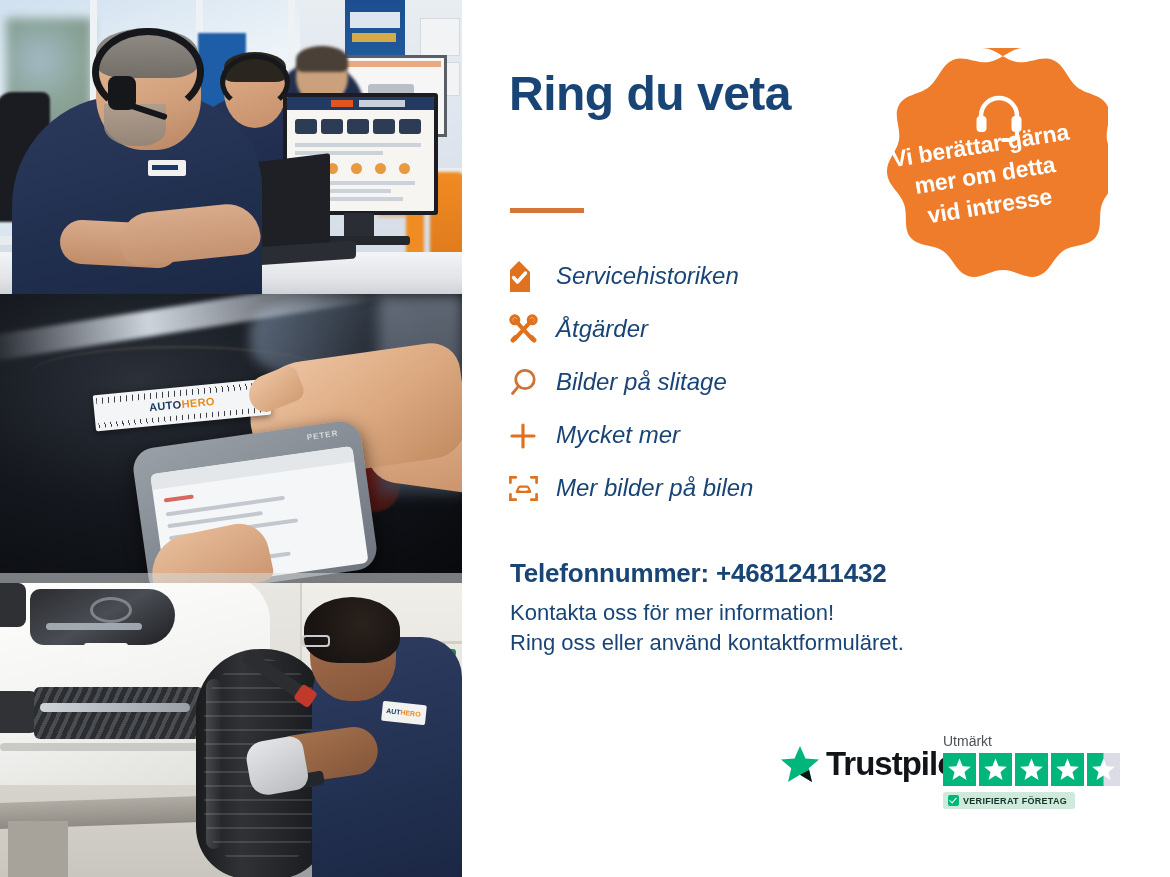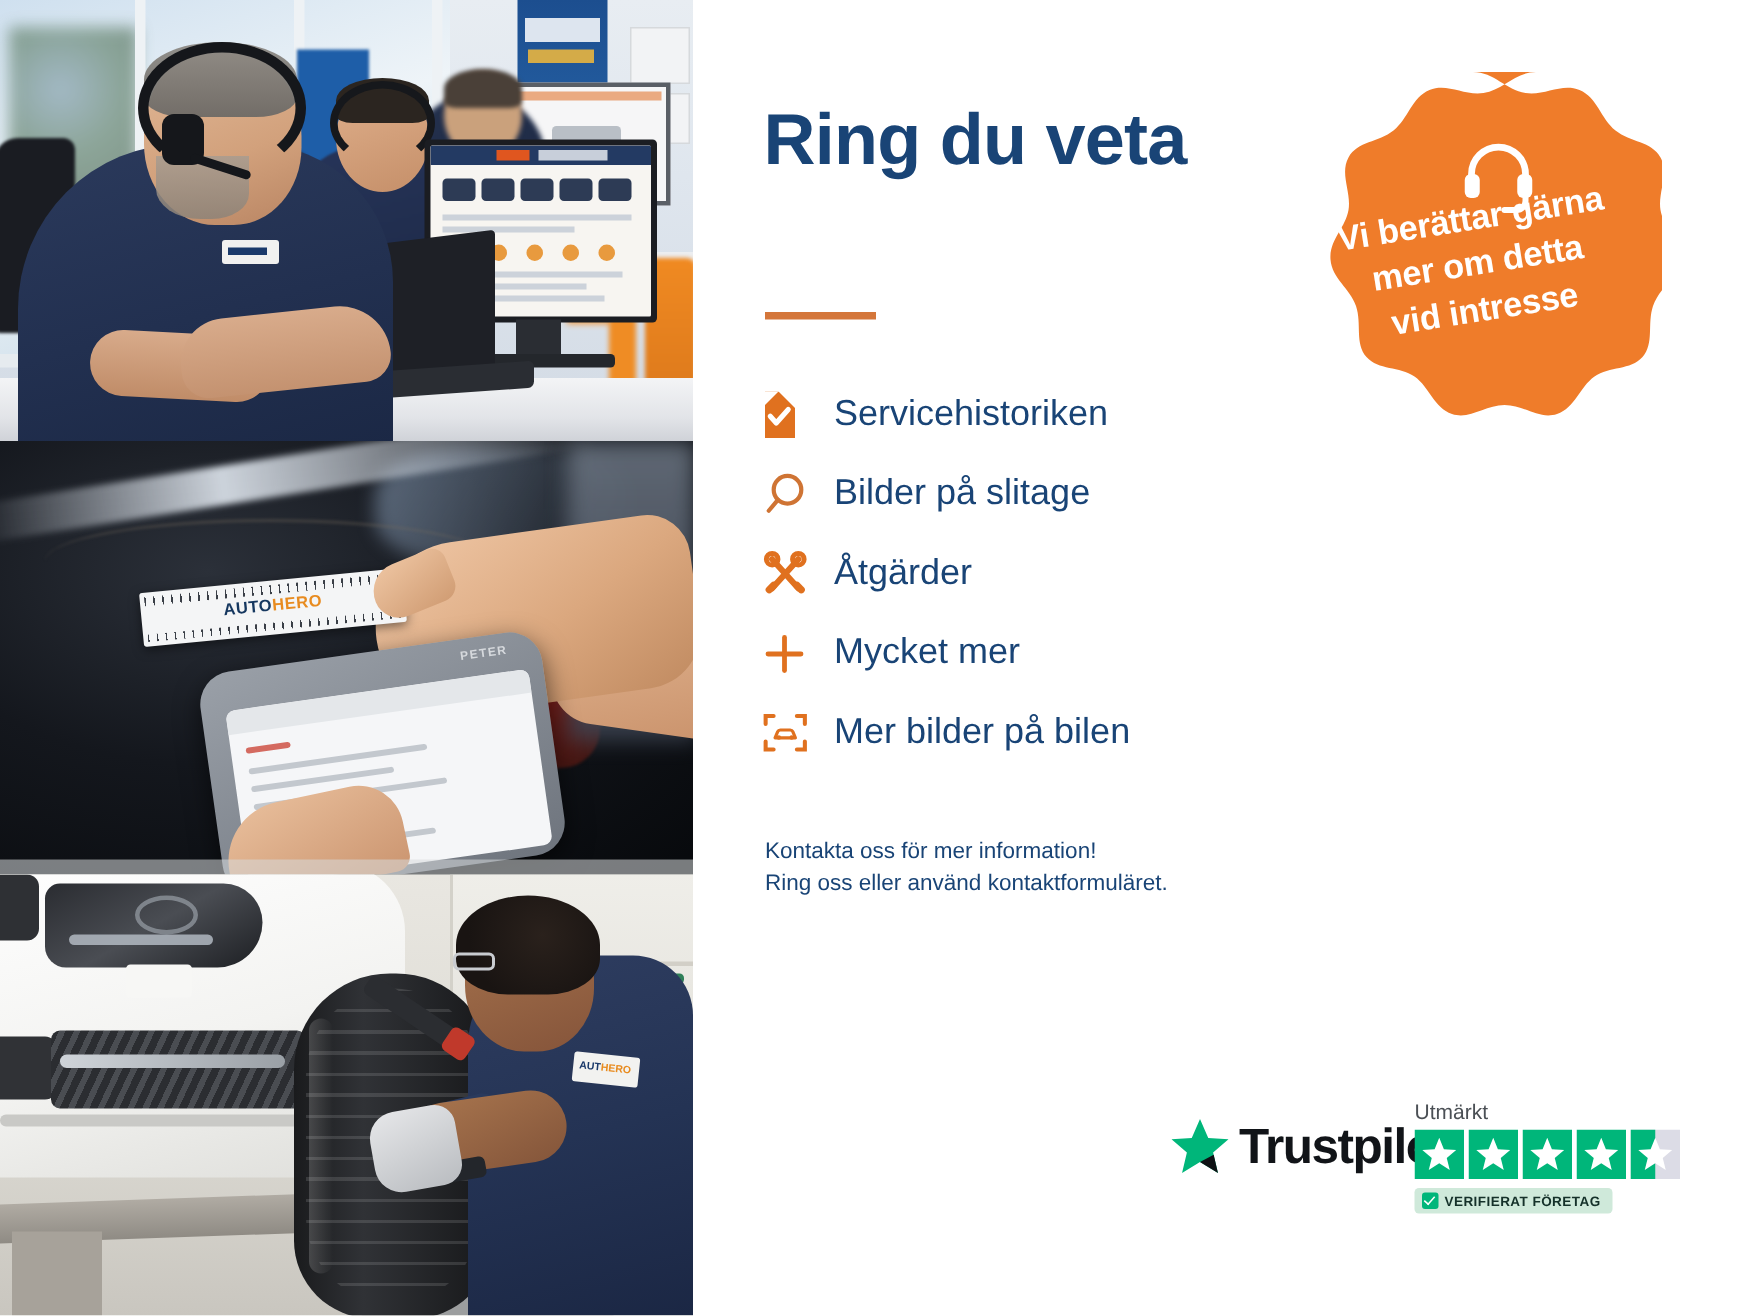--- a/index.html
+++ b/index.html
@@ -205,28 +205,28 @@
   .p3-watch { position:absolute; left:292px; top:190px; width:32px; height:14px; background:#23262b; border-radius:4px; transform:rotate(-10deg);}
   .p3-arm2 { position:absolute; left:276px; top:150px; width:58px; height:26px; background:#2a3a5d; border-radius:12px; transform:rotate(-14deg);}
 
   
   .content { position:relative; flex:1; height:877px; background:#fff; }
   .headline-wrap { position:absolute; left:47px; top:63px; width:420px; }
   .headline-wrap .hl { color:#194476; font-size:48px; font-weight:700; line-height:1.3; letter-spacing:-0.5px; }
 
   .divider { position:absolute; left:48px; top:208px; width:74px; height:5px; background:#d4763a; }
 
-  .feature-list { position:absolute; left:46px; top:250px; width:430px; }
+  .feature-list { position:absolute; left:46px; top:250px; width:430px;font-style:italic; }
   .feature { display:flex; align-items:center; height:53px; }
   .feature .ficon { width:48px; display:flex; align-items:center; justify-content:flex-start; flex:0 0 48px; }
   .feature .flabel { color:#194476; font-size:24px; line-height:1.1; }
 
   .contact { position:absolute; left:48px; top:558px; width:520px; }
   .contact .phone { color:#194476; font-size:26px; font-weight:700; margin-bottom:9px; letter-spacing:-.2px;}
-  .contact .line { color:#194476; font-size:15px; line-height:1.38; }
+  .contact .line { color:#194476; font-size:22px; line-height:1.38; }
 
   
   .badge-wrap { position:absolute; left:394px; top:44px; width:252px; height:264px; }
   .badge-svg { position:absolute; inset:0; }
   .badge-headset { position:absolute; left:117px; top:47px; width:52px; height:52px; }
   .badge-text {
     position:absolute; left:24px; top:86px; width:210px;
     transform: rotate(-9deg);
     color:#ffffff; font-weight:700; font-size:23px; line-height:1.32;
     text-align:center; letter-spacing:-.2px;
@@ -462,42 +462,42 @@
             <path d="M2 0 h9 v9 h-9 z" fill="#ffffff" opacity="0"></path>
             <path d="M2 0 L11 0 L2 9 z" fill="#ffffff"></path>
             <path d="M5.5 16.5 l4 4.5 l8-9" fill="none" stroke="#ffffff" stroke-width="3.4" stroke-linecap="round" stroke-linejoin="round"></path>
           </svg>
         </span>
         <span class="flabel">Servicehistoriken</span>
       </div>
 
       <div class="feature">
         <span class="ficon">
-          <svg width="30" height="31" viewBox="0 0 30 31">
-            <circle cx="17" cy="12.5" r="9.2" fill="none" stroke="#cf7434" stroke-width="2.8"></circle>
-            <line x1="10.6" y1="19.2" x2="4.5" y2="26.5" stroke="#cf7434" stroke-width="2.8" stroke-linecap="round"></line>
-          </svg>
-        </span>
-        <span class="flabel">Bilder på slitage</span>
-      </div>
-
-      <div class="feature">
-        <span class="ficon">
           <svg width="31" height="31" viewBox="0 0 32 32">
             <g stroke="#e0711f" stroke-width="4.2" stroke-linecap="round">
               <line x1="7" y1="6" x2="25" y2="26"></line>
               <line x1="25" y1="6" x2="7" y2="26"></line>
             </g>
             <circle cx="7" cy="6" r="4" fill="none" stroke="#e0711f" stroke-width="3.4"></circle>
             <circle cx="25" cy="6" r="4" fill="none" stroke="#e0711f" stroke-width="3.4"></circle>
             <path d="M24 24 l3 3" stroke="#e0711f" stroke-width="5" stroke-linecap="round"></path>
             <path d="M8 24 l-3 3" stroke="#e0711f" stroke-width="5" stroke-linecap="round"></path>
           </svg>
         </span>
         <span class="flabel">Åtgärder</span>
+      </div>
+
+      <div class="feature">
+        <span class="ficon">
+          <svg width="30" height="31" viewBox="0 0 30 31">
+            <circle cx="17" cy="12.5" r="9.2" fill="none" stroke="#cf7434" stroke-width="2.8"></circle>
+            <line x1="10.6" y1="19.2" x2="4.5" y2="26.5" stroke="#cf7434" stroke-width="2.8" stroke-linecap="round"></line>
+          </svg>
+        </span>
+        <span class="flabel">Bilder på slitage</span>
       </div>
 
       <div class="feature">
         <span class="ficon">
           <svg width="30" height="30" viewBox="0 0 30 30">
             <g stroke="#e0711f" stroke-width="3.2" stroke-linecap="round">
               <line x1="15" y1="4" x2="15" y2="26"></line>
               <line x1="4" y1="15" x2="26" y2="15"></line>
             </g>
           </svg>
@@ -518,20 +518,24 @@
             <circle cx="11.6" cy="19.3" r="1.5" fill="#e0711f"></circle>
             <circle cx="20.4" cy="19.3" r="1.5" fill="#e0711f"></circle>
           </svg>
         </span>
         <span class="flabel">Mer bilder på bilen</span>
       </div>
 
     </div>
 
     <div class="contact">
+      <div class="phone">
+        <span>Telefonnummer:</span>
+        <span>+46812411432</span>
+      </div>
       <div class="line">Kontakta oss för mer information!</div>
       <div class="line">Ring oss eller använd kontaktformuläret.</div>
     </div>
 
     <div class="trustpilot">
       <div class="tp-logo">
         <svg class="tp-star-logo" viewBox="0 0 42 40">
           <path fill="#00b67a" d="M21 1 L26.8 14.3 L41 15.3 L30.2 24.6 L33.6 39 L21 31.3 L8.4 39 L11.8 24.6 L1 15.3 L15.2 14.3 Z"></path>
           <path fill="#0f1114" d="M21 31.3 L33.6 39 L30.6 26.2 Z"></path>
         </svg>

